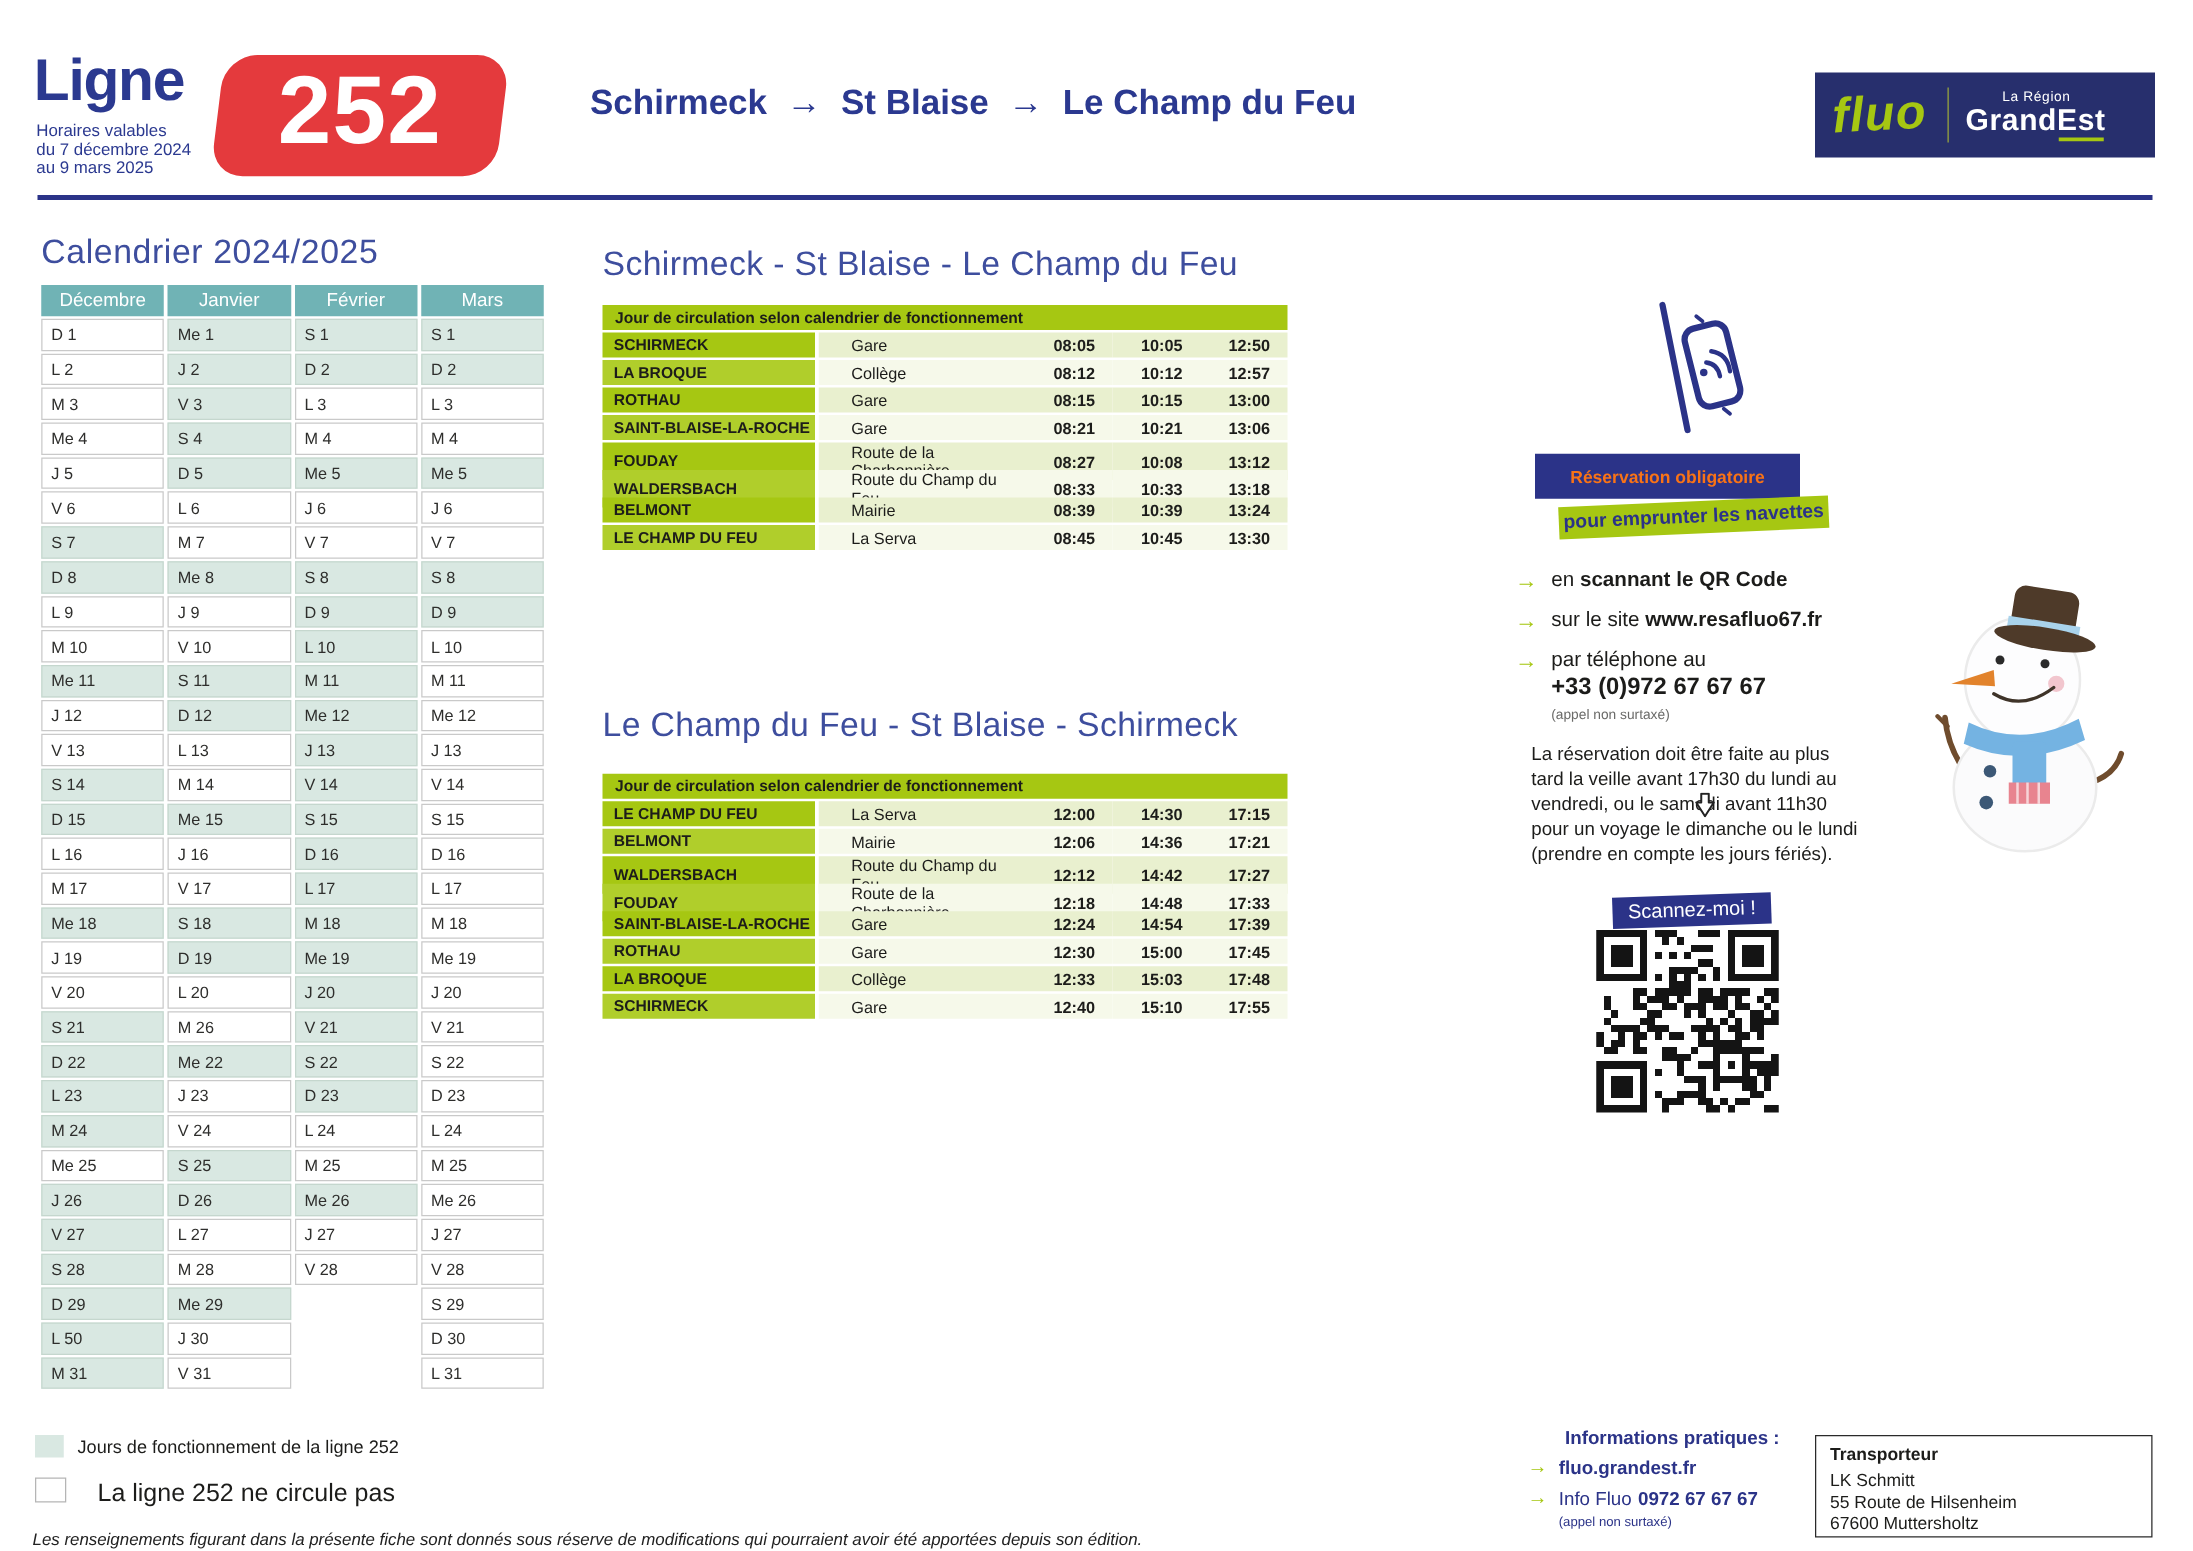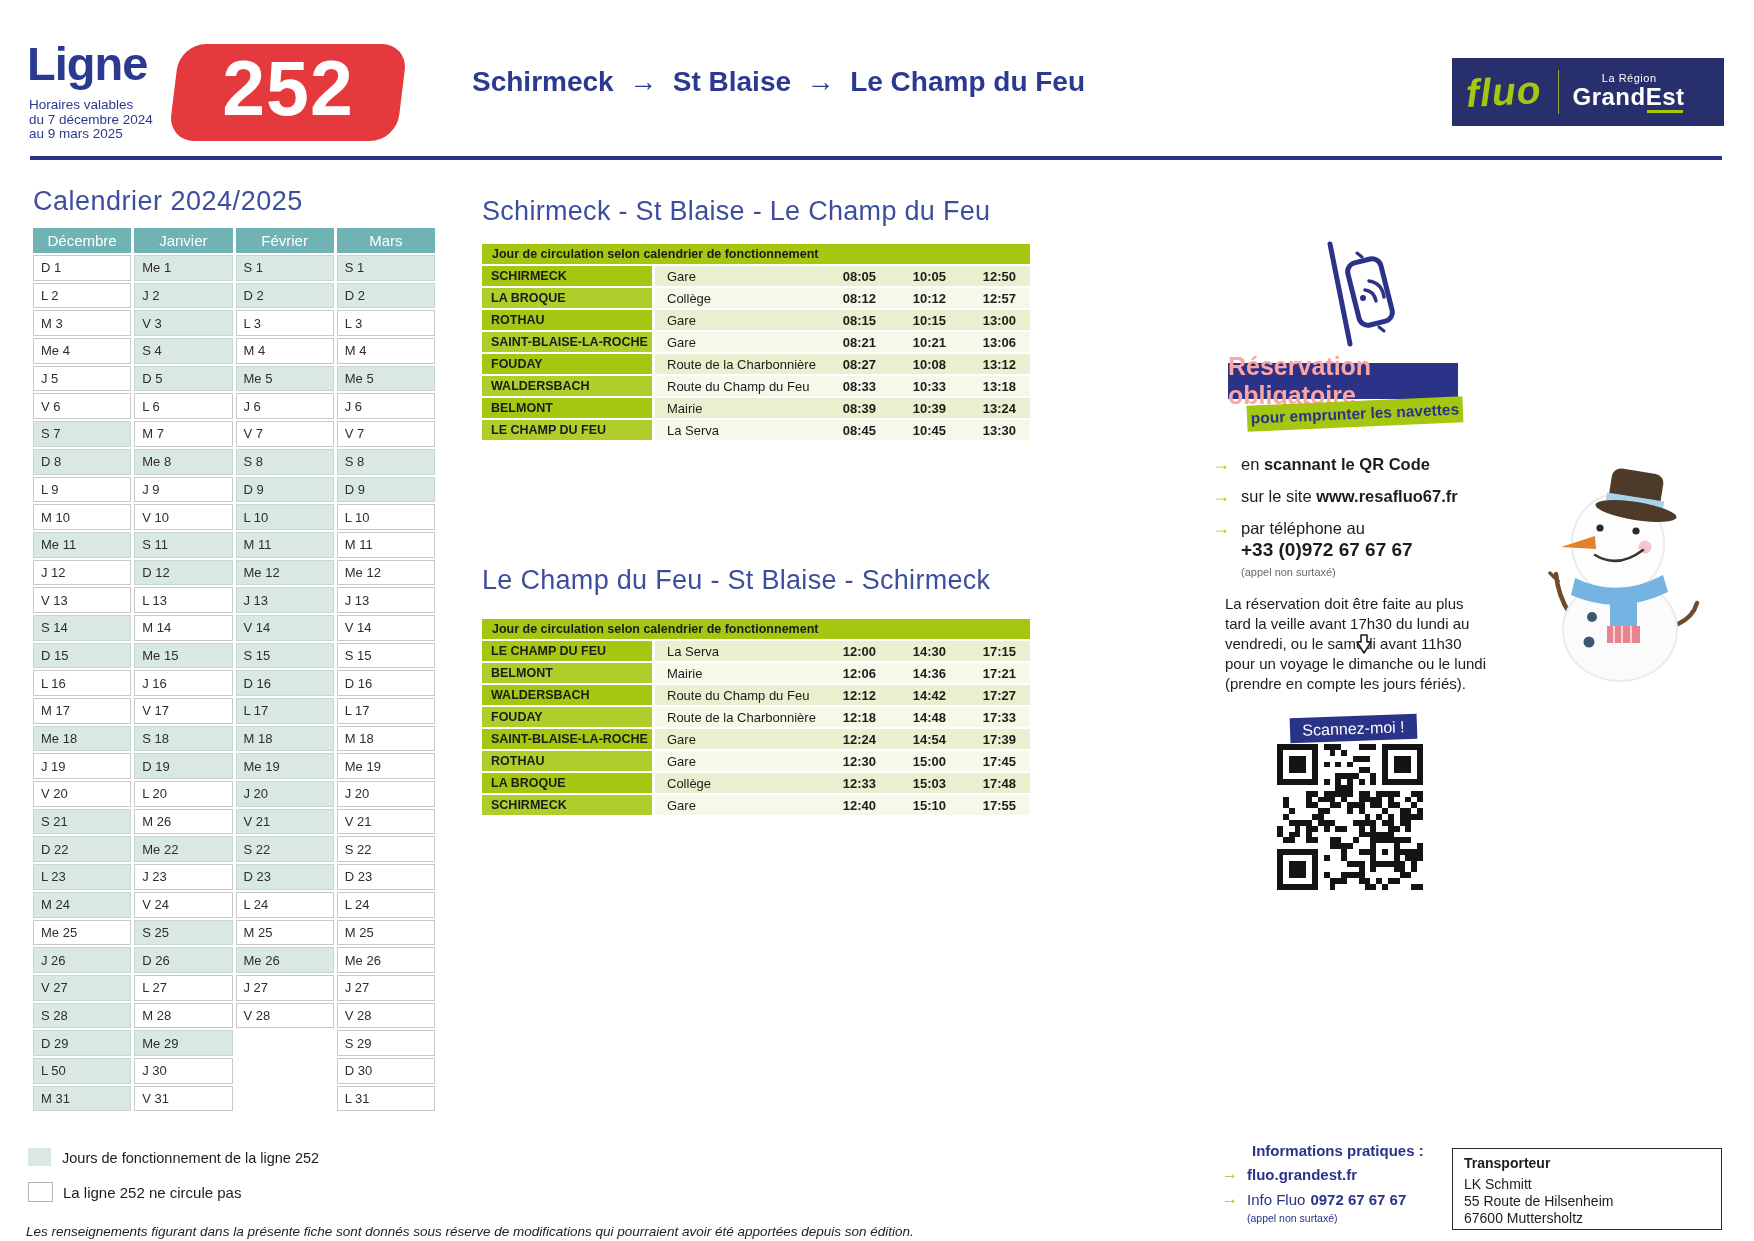--- a/index.html
+++ b/index.html
@@ -37,49 +37,49 @@
   #tt1-title{top:180px;} #tt2-title{top:549px;}
   .tt{position:absolute;left:482px;width:548px;}
   #tt1{top:228px;} #tt2{top:603px;}
   .tt-head{height:20px;background:#a6c712;display:flex;align-items:center;padding-left:10px;font-size:12.5px;font-weight:700;
            color:#1c1c1a;margin-bottom:2px;}
   .tt-row{display:grid;grid-template-columns:173px 1fr 70px 70px 70px;height:20px;margin-bottom:2px;}
   .tt-stop{display:flex;align-items:center;padding-left:9px;font-size:12.5px;font-weight:700;color:#1c1c1a;margin-right:3px;}
   .tt-row.a .tt-stop{background:#a6c712;}
   .tt-row.b .tt-stop{background:#b0ce2b;}
   .tt-cell{display:flex;align-items:center;font-size:13px;color:#1c1c1a;}
-  .tt-place{padding-left:12px;}
+  .tt-place{padding-left:26px;}
   .tt-time{justify-content:flex-end;padding-right:14px;font-weight:700;}
   .tt-row.a .tt-cell{background:#e9f0cf;}
   .tt-row.b .tt-cell{background:#f6f9ea;}
 
   
   .phone-icon{position:absolute;left:1320px;top:222px;}
-  .res-banner{position:absolute;left:1228px;top:347px;width:230px;height:36px;background:#2b3388;color:#fca5a5;font-size:25px;
+  .res-banner{position:absolute;left:1228px;top:347px;width:212px;height:36px;background:#2b3388;color:#f97316;font-size:14px;
               font-weight:700;display:flex;align-items:center;justify-content:center;}
   .res-sub{position:absolute;left:1247px;top:385px;width:216px;height:26px;background:#a6c712;color:#2b3388;font-size:15.5px;
            font-weight:700;display:flex;align-items:center;justify-content:center;transform:rotate(-2.5deg);}
   .bullets{position:absolute;left:1212px;top:438px;width:290px;}
   .bullet{display:flex;margin-bottom:12px;font-size:16.5px;color:#1c1c1a;line-height:20px;}
   .arrow{color:#a6c712;font-weight:700;margin-right:11px;font-size:18px;line-height:20px;}
   .bullet b{font-weight:700;}
   .phone-big{font-size:19px;font-weight:700;margin-top:2px;}
   .phone-note{font-size:11px;color:#6a6a68;margin-top:2px;}
   .res-para{position:absolute;left:1225px;top:578px;font-size:15px;line-height:20px;color:#1c1c1a;white-space:pre-line;}
   .scan-banner{position:absolute;left:1290px;top:700px;width:127px;height:25px;background:#2b3388;color:#fff;font-size:16px;
                display:flex;align-items:center;justify-content:center;transform:rotate(-2deg);}
   .qr{position:absolute;left:1277px;top:728px;width:146px;height:146px;}
   .snowman{position:absolute;left:1548px;top:450px;}
   .cursor{position:absolute;left:1356px;top:618px;}
 
   
   .legend-swatch1{position:absolute;left:28px;top:1132px;width:23px;height:18px;background:#d9e8e2;}
   .legend-label1{position:absolute;left:62px;top:1134px;font-size:14.5px;}
   .legend-swatch2{position:absolute;left:28px;top:1166px;width:23px;height:18px;background:#fff;border:1px solid #b5b5b5;}
-  .legend-label2{position:absolute;left:63px;top:1168px;font-size:15px;}
+  .legend-label2{position:absolute;left:78px;top:1168px;font-size:20px;}
   .disclaimer{position:absolute;left:26px;top:1208px;font-size:13.5px;font-style:italic;color:#222;}
   .info-title{position:absolute;left:1252px;top:1126px;font-size:15px;font-weight:700;color:#2b3388;}
   .info-rows{position:absolute;left:1222px;top:1148px;color:#2b3388;}
   .info-row{display:flex;margin-bottom:5px;font-size:15px;align-items:center;}
   .info-row .arrow{font-size:16px;margin-right:9px;}
   .info-site{font-weight:700;}
   .info-phone-b{font-weight:700;margin-left:5px;}
   .info-note{margin-left:25px;font-size:10.5px;margin-top:-2px;}
   .transporter{position:absolute;left:1452px;top:1132px;width:270px;height:82px;border:1.5px solid #2a2a2a;box-sizing:border-box;
                padding:6px 11px;}

